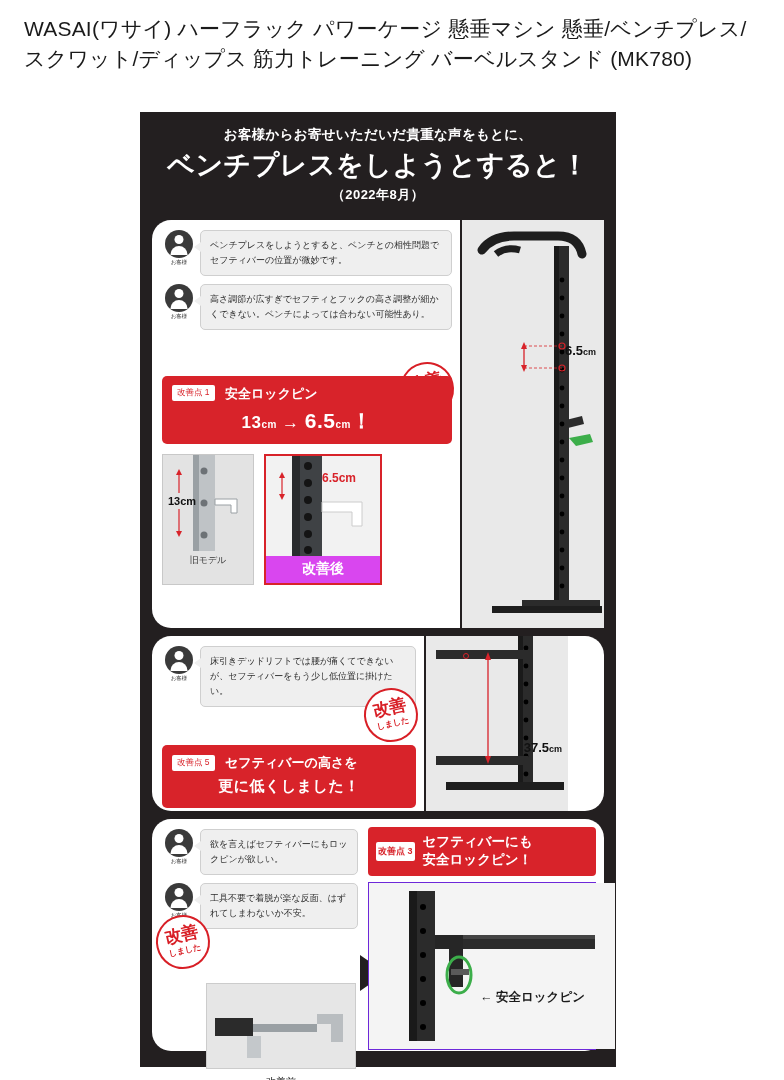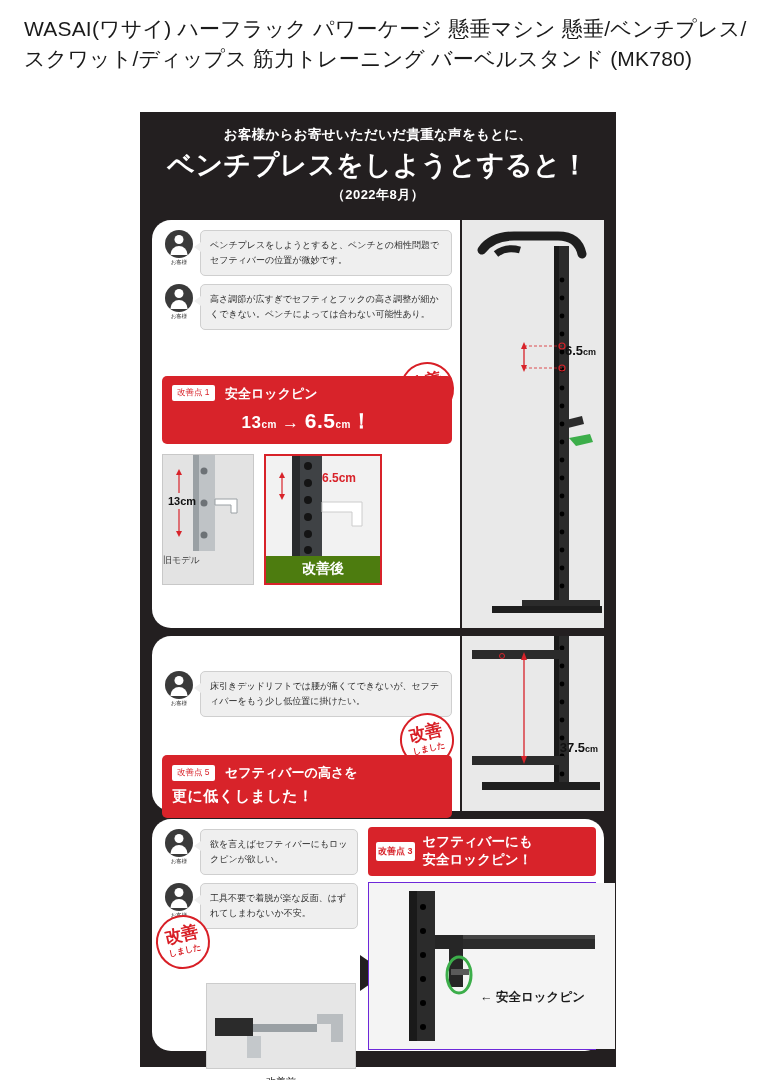--- a/index.html
+++ b/index.html
@@ -192,45 +192,46 @@
     border-top: 16px solid transparent;
     border-bottom: 16px solid transparent;
     border-left: 22px solid #231f20;
   }
   
   .photos { display: flex; gap: 10px; margin-top: 10px; }
   .photo-old {
     width: 92px;
     background: #e3e3e3;
     border: 1px solid #c8c8c8;
+    text-align: center;
     padding-bottom: 4px;
   }
   .photo-new {
     width: 118px;
     background: #f2f2f2;
     border: 2px solid #d8232a;
     text-align: center;
     padding-bottom: 0;
   }
   .photo-cap-gray {
     font-size: 9px;
     color: #333;
     padding: 3px 0 1px 0;
   }
   .photo-cap-red {
-    background: #4d7c0f;
+    background: #d946ef;
     color: #ffffff;
     font-size: 14px;
     font-weight: 700;
     padding: 4px 0 5px 0;
   }
   .pole-img { position: relative; height: 96px; }
   
   .sec2 { height: 175px; display: flex; margin-top: 8px; }
-  .sec2-left { width: 308px; padding: 10px 8px 8px 10px; position: relative; margin-top: 25px; }
+  .sec2-left { width: 272px; padding: 10px 8px 8px 10px; position: relative; }
   .sec2-right { width: 144px; background: #e9e9e9; border-left: 2px solid #231f20; position: relative; }
   
   .sec3 { height: 232px; display: flex; margin-top: 8px; }
   .sec3-left { width: 212px; padding: 10px 6px 6px 10px; position: relative; }
   .sec3-right { width: 240px; padding: 8px 8px 8px 4px; }
   .redbar3 {
     background: #d8232a;
     color: #fff;
     border-radius: 4px;
     padding: 6px 8px;
@@ -434,21 +435,21 @@
         </div>
 
         <div class="stamp" style="right:6px; top:52px;">
           <span class="big">改善</span>
           <span class="small">しました</span>
         </div>
 
         <div class="redbar" style="margin-top:38px; padding-bottom:12px;">
           <span class="tag">改善点 5</span>
           <span class="head">セフティバーの高さを</span>
-          <div class="sub" style="font-size:15px; text-align:left;">更に低くしました！</div>
+          <div class="sub" style="font-size:15px; text-align:center;">更に低くしました！</div>
           <div class="arrow-black" style="right:-30px; top:12px;"></div>
         </div>
       </div>
 
       <div class="sec2-right">
         <svg width="142" height="171" viewBox="0 0 142 171">
           <rect x="0" y="0" width="142" height="171" fill="#e9e9e9"></rect>
           <rect x="92" y="0" width="15" height="150" fill="#2b2b2b"></rect>
           <rect x="92" y="0" width="5" height="150" fill="#1a1a1a"></rect>
           <g fill="#000">

